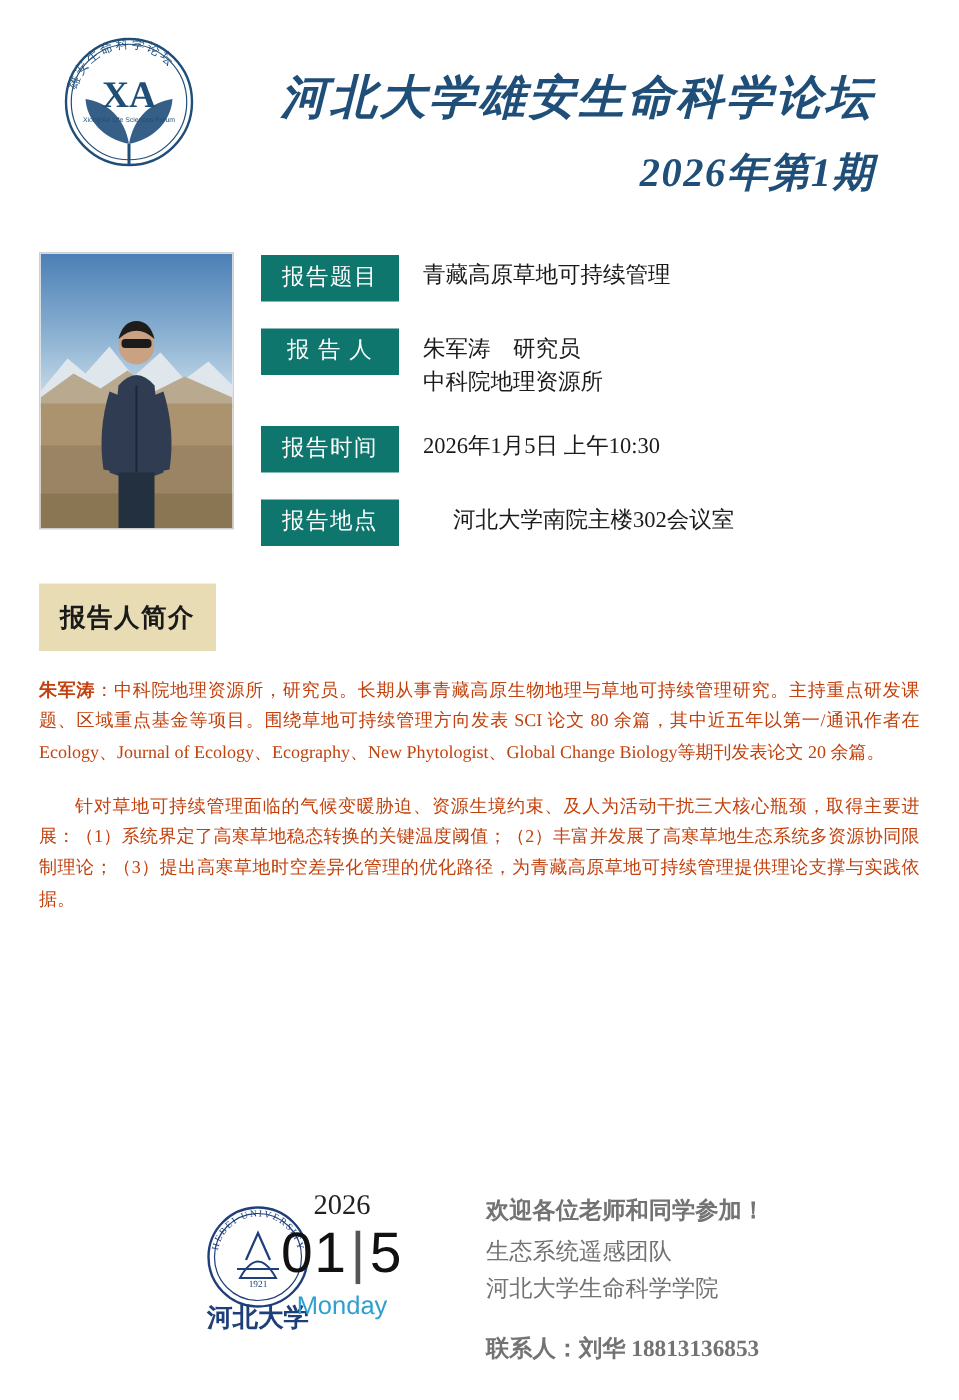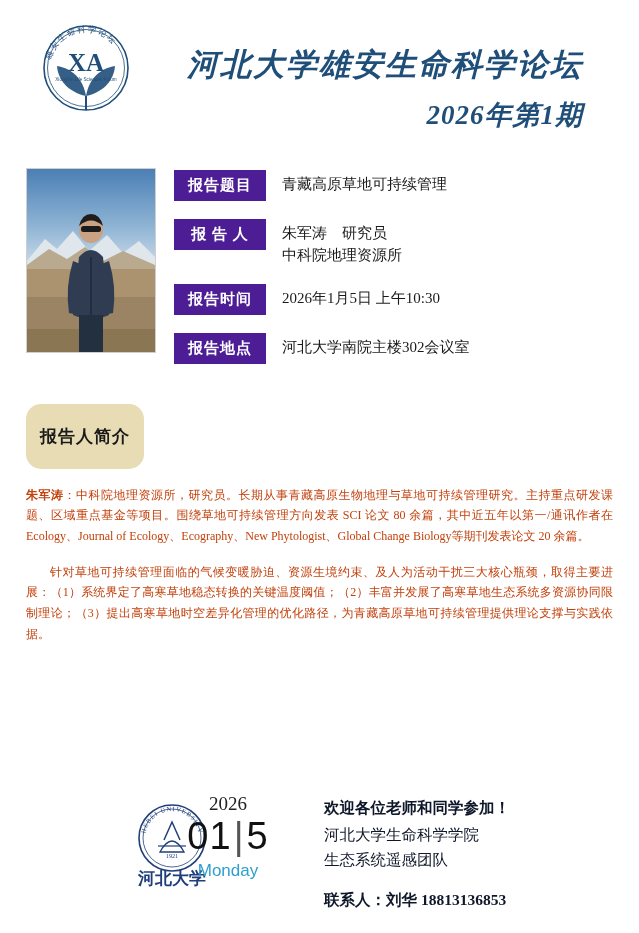--- a/index.html
+++ b/index.html
@@ -69,53 +69,52 @@
   .info-rows {
     flex: 1 1 auto;
     padding-left: 18px;
     padding-top: 2px;
   }
   .info-row {
     display: flex;
     align-items: flex-start;
     margin-bottom: 18px;
   }
-  .info-row:last-child { margin-bottom: 0; }
+  .info-row:last-child { margin-bottom: 0; gap: 20px; }
   .label-box {
-    background: #4c1d95;
+    background: #0f766e;
     color: #ffffff;
     font-size: 15px;
-    font-weight: bold;
+    font-weight: normal;
     padding: 6px 10px;
     min-width: 92px;
     text-align: center;
     letter-spacing: 1px;
     line-height: 1.25;
     flex: 0 0 auto;
   }
   .info-value {
     font-size: 15px;
     color: #1a1a1a;
     padding-left: 16px;
     padding-top: 4px;
     line-height: 1.45;
     white-space: pre-line;
   }
 
   
   .bio-head {
-    margin: 40px 26px 0 26px;
+    margin: 25px 26px 0 26px;
     background: #e8dcb5;
     color: #1a1a1a;
     font-size: 17px;
     font-weight: bold;
     display: inline-block;
-    padding: 21px 14px;
+    padding: 11px 14px;
     letter-spacing: 1px;
-    border-radius: 15px;
   }
   .bio-head-wrap { padding-left: 26px; }
   .bio-body {
     margin: 16px 26px 0 26px;
     font-size: 12px;
     line-height: 1.72;
     text-align: justify;
     color: #c2410c;
   }
   .bio-body .name-bold { font-weight: bold; }
@@ -160,21 +159,21 @@
   .date-weekday {
     font-size: 17px;
     color: #2f9fd0;
     font-family: "Liberation Sans", sans-serif;
     margin-top: 2px;
   }
   .contact {
     flex: 1 1 auto;
     padding-left: 36px;
     padding-top: 6px;
-    color: #0f172a;
+    color: #737373;
     font-size: 15.5px;
     line-height: 1.6;
   }
   .contact .welcome { font-weight: bold; margin-bottom: 2px; }
   .contact .ln { white-space: nowrap; }
   .contact .bold { font-weight: bold; margin-top: 16px; }
 </style>
 </head>
 <body>
 
@@ -292,17 +291,17 @@
   <div class="date-block">
     <div class="date-year">2026</div>
     <div class="date-main">
       <span>01</span><span class="slash">|</span><span>5</span>
     </div>
     <div class="date-weekday">Monday</div>
   </div>
 
   <div class="contact">
     <div class="welcome">欢迎各位老师和同学参加！</div>
+    <div class="ln">生态系统遥感团队</div>
     <div class="ln">河北大学生命科学学院</div>
-    <div class="ln">生态系统遥感团队</div>
     <div class="ln bold">联系人：刘华 18813136853</div>
   </div>
 </div>
 
 </body></html>

